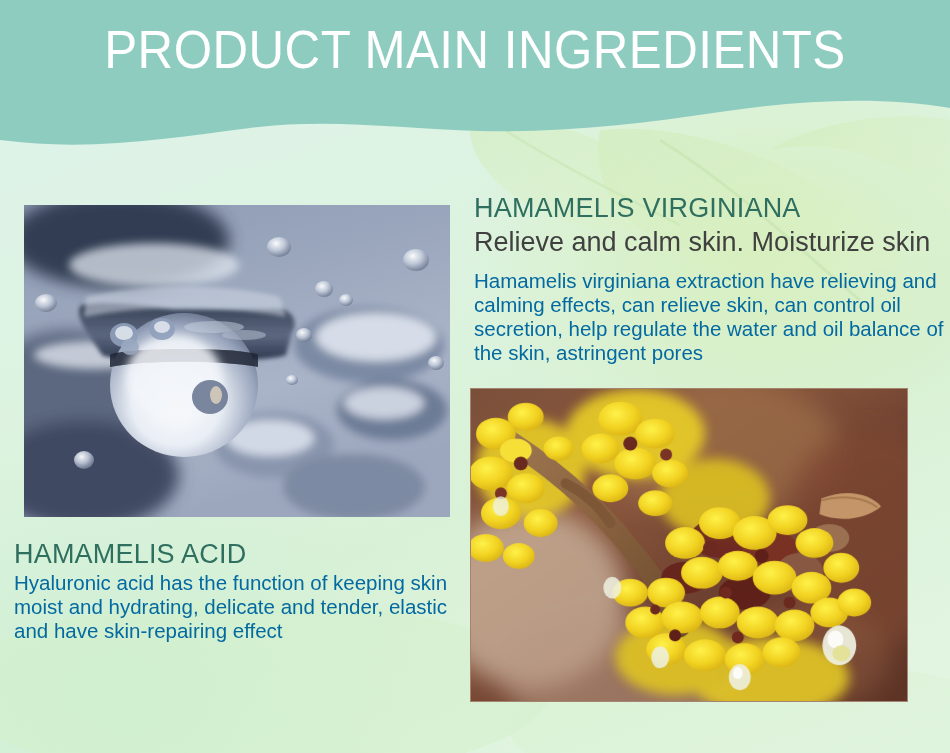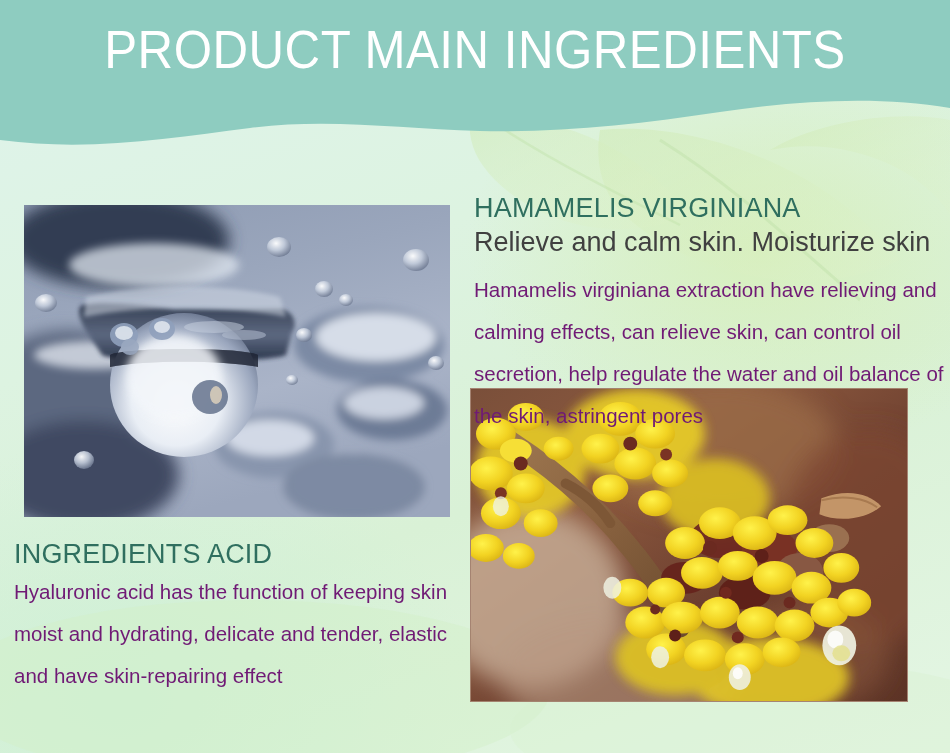--- a/index.html
+++ b/index.html
@@ -55,23 +55,23 @@
     white-space:nowrap;
   }
   .ing-sub {
     color:#404040;
     font-size:27px;
     line-height:35px;
     font-weight:400;
     white-space:nowrap;
   }
   .ing-body {
-    color:#701a75;
+    color:#0369a1;
     font-size:20.5px;
-    line-height:42px;
+    line-height:24px;
     font-weight:400;
   }
 
   #hamamelis-block { position:absolute; left:474px; top:192px; width:476px; }
   #hamamelis-block .ing-body { margin-top:9px; width:474px; }
 
   #hyaluronic-block { position:absolute; left:14px; top:538px; width:460px; }
   #hyaluronic-block .ing-body { width:452px; }
 </style>
 </head>
@@ -340,15 +340,15 @@
   </svg>
 </div>
 
 <div id="hamamelis-block">
   <div class="ing-title">HAMAMELIS VIRGINIANA</div>
   <div class="ing-sub">Relieve and calm skin. Moisturize skin</div>
   <div class="ing-body">Hamamelis virginiana extraction have relieving and calming effects, can relieve skin, can control oil secretion, help regulate the water and oil balance of the skin, astringent pores</div>
 </div>
 
 <div id="hyaluronic-block">
-  <div class="ing-title">INGREDIENTS ACID</div>
+  <div class="ing-title">HAMAMELIS ACID</div>
   <div class="ing-body">Hyaluronic acid has the function of keeping skin moist and hydrating, delicate and tender, elastic and have skin-repairing effect</div>
 </div>
 
 </body></html>

